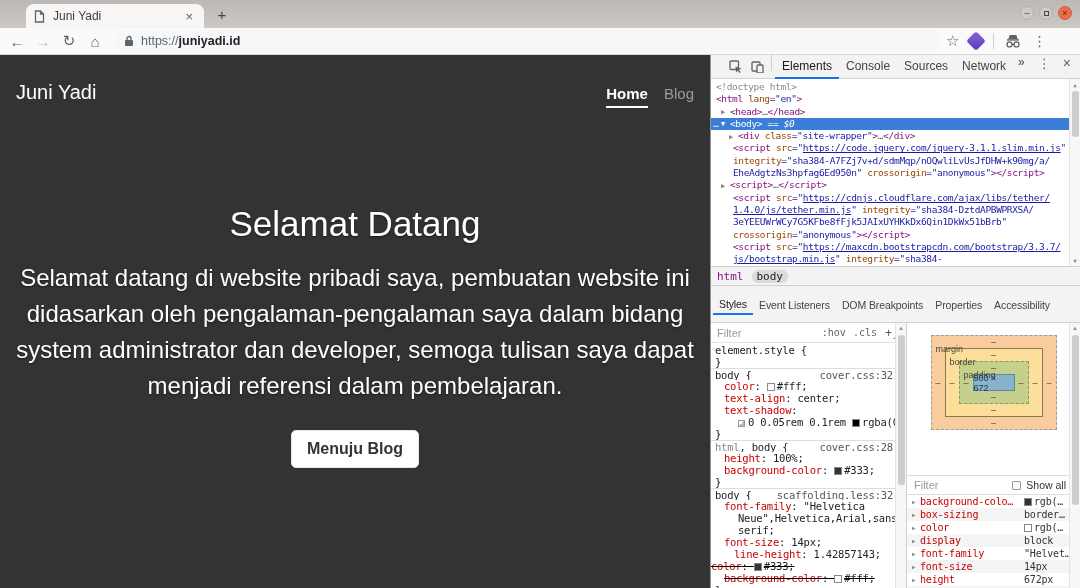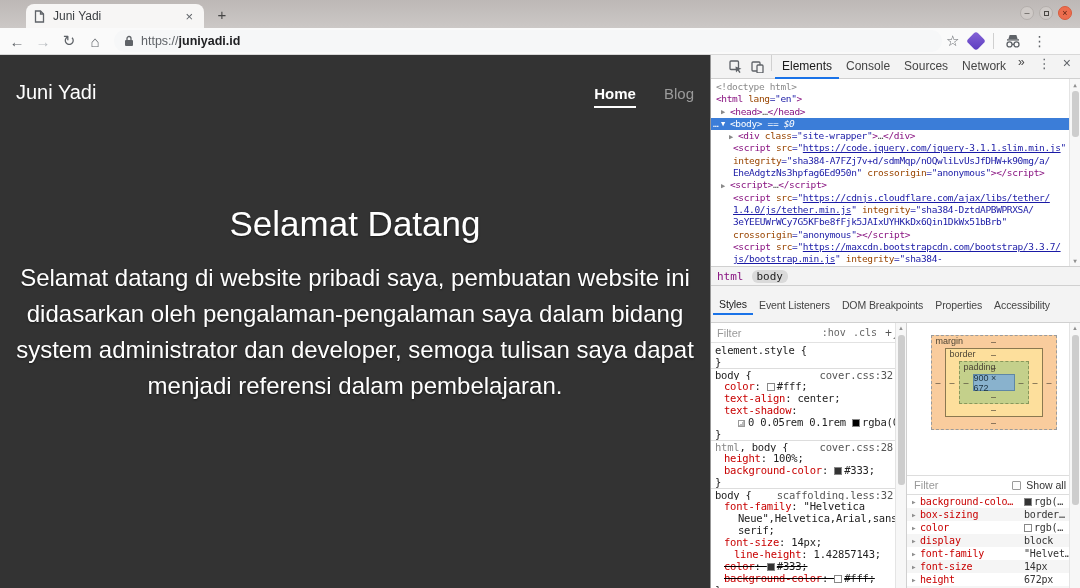--- a/index.html
+++ b/index.html
@@ -33,21 +33,21 @@
   .tb-sep { width:1px; height:16px; background:#d0d0d0; }
   .ext-ic { width:14px; height:14px; border-radius:3px; transform:rotate(45deg);
     background:linear-gradient(135deg,#8766d8,#5b3bbf); }
   .star-ic { font-size:15px; color:#5f6368; }
   .menu-ic { font-size:14px; color:#5f6368; letter-spacing:-1px; }
 
   
   #page { position:absolute; left:0; top:55px; width:710px; height:533px; background:#333; color:#fff; }
   .masthead { display:flex; align-items:baseline; padding:26px 16px 0 16px; }
   .brand { font-size:20px; color:#fff; }
-  .page-nav { margin-left:auto; display:flex; gap:28px; font-size:15px; }
+  .page-nav { margin-left:auto; display:flex; gap:16px; font-size:15px; }
   .nav-item { color:#9b9b9b; }
   .nav-item.active { color:#fff; font-weight:bold; border-bottom:2px solid #fff; padding-bottom:4px; }
   .cover { text-align:center; margin-top:96px; }
   .cover h1 { font-size:35px; font-weight:500; text-shadow:0 1px 2px rgba(0,0,0,.5); }
   .cover p { font-size:24px; line-height:1.5; max-width:700px; margin:16px auto 0 auto;
     text-shadow:0 1px 2px rgba(0,0,0,.5); }
   .cta { display:inline-block; margin-top:26px; background:#fff; color:#333; font-weight:bold;
     font-size:16px; padding:9px 15px; border-radius:5px; border:1px solid #e6e6e6; }
   .page-footer { position:absolute; left:0; right:0; bottom:22px; text-align:center;
     font-size:13px; color:#828282; }
@@ -121,21 +121,21 @@
   .struck { text-decoration:line-through; }
   .swatch { display:inline-block; width:8px; height:8px; border:1px solid #888; margin:0 2px -1px 0; }
   .shadow-ic { display:inline-block; width:7px; height:7px; border:1px solid #999;
     background:linear-gradient(135deg,#fff 50%,#bbb 50%); margin:0 3px -1px 0; }
 
   
   .computed-pane { position:relative; flex:1; overflow:hidden; }
   .bm-area { height:152px; padding-top:12px; }
   .bm { width:126px; margin:0 auto; font-size:9px; color:#4d4536; }
   .bm-row { display:flex; align-items:center; justify-content:center; height:12px; position:relative; }
-  .bm-label { position:absolute; left:4px; top:0; }
+  .bm-label { position:absolute; left:4px; top:8px; }
   .bm-mid { display:flex; align-items:stretch; }
   .bm-dashcol { width:13px; display:flex; align-items:center; justify-content:center; }
   .bm-margin { background:#f9cc9d; border:1px dashed #9b9b9b; }
   .bm-border { background:#fddf9c; border:1px solid #8a7850; flex:1; }
   .bm-padding { background:#c4d08b; border:1px dashed #88975b; flex:1; }
   .bm-content { background:#89b2cd; border:1px solid #5f87a5; flex:1; height:17px;
     display:flex; align-items:center; justify-content:center; color:#1f3440; }
   .comp-filter { height:20px; border-top:1px solid #ddd; border-bottom:1px solid #ddd;
     display:flex; align-items:center; padding:0 14px 0 7px; }
   .cb { width:9px; height:9px; border:1px solid #9a9a9a; border-radius:1px; background:#fcfcfc;
@@ -205,20 +205,21 @@
   <div class="masthead">
     <span class="brand">Juni Yadi</span>
     <span class="page-nav">
         <span class="nav-item active">Home</span>
         <span class="nav-item">Blog</span>
       </span>
   </div>
   <div class="cover">
     <h1>Selamat Datang</h1>
     <p>Selamat datang di website pribadi saya, pembuatan website ini didasarkan oleh pengalaman-pengalaman saya dalam bidang system administrator dan developer, semoga tulisan saya dapat menjadi referensi dalam pembelajaran.</p>
+    <span class="cta">Menuju Blog</span>
   </div>
 </div>
 
 <div id="devtools">
   <div class="dt-toolbar">
     <span class="dt-icbtn">
       <svg width="13" height="13" viewBox="0 0 13 13">
           <rect class="ic" x="1" y="1" width="8.5" height="8.5" rx="1"></rect>
           <polygon class="icf" points="6.5,6.5 12.5,8.8 9.9,9.7 11.6,12.2 10.3,13 8.8,10.5 7,12.4"></polygon>
         </svg>
@@ -301,21 +302,21 @@
           <div class="st-row st-sep" style="padding-left: 4px;"><span><span class="s-dim">html</span><span class="s-val">, </span><span class="s-sel">body {</span></span><span class="st-link">cover.css:28</span></div>
           <div class="st-row" style="padding-left: 13px;"><span><span class="s-prop">height</span><span class="s-val">: 100%;</span></span></div>
           <div class="st-row" style="padding-left: 13px;"><span><span class="s-prop">background-color</span><span class="s-val">: </span><span class="swatch" style="background: rgb(51, 51, 51);"></span><span class="s-val">#333;</span></span></div>
           <div class="st-row" style="padding-left: 4px;"><span><span class="s-sel">}</span></span></div>
           <div class="st-row st-sep" style="padding-left: 4px;"><span><span class="s-sel">body {</span></span><span class="st-link">scaffolding.less:32</span></div>
           <div class="st-row" style="padding-left: 13px;"><span><span class="s-prop">font-family</span><span class="s-val">: "Helvetica</span></span></div>
           <div class="st-row" style="padding-left: 27px;"><span><span class="s-val">Neue",Helvetica,Arial,sans-</span></span></div>
           <div class="st-row" style="padding-left: 27px;"><span><span class="s-val">serif;</span></span></div>
           <div class="st-row" style="padding-left: 13px;"><span><span class="s-prop">font-size</span><span class="s-val">: 14px;</span></span></div>
           <div class="st-row" style="padding-left: 23px;"><span><span class="s-prop">line-height</span><span class="s-val">: 1.42857143;</span></span></div>
-          <div class="st-row" style="padding-left: 13px;"><span class="struck"><span class="s-prop">color</span><span class="s-val">: </span><span class="swatch" style="background: rgb(51, 51, 51);"></span><span class="s-val">#333;</span></span></div>
+          <div class="st-row" style=""><span class="struck"><span class="s-prop">color</span><span class="s-val">: </span><span class="swatch" style="background: rgb(51, 51, 51);"></span><span class="s-val">#333;</span></span></div>
           <div class="st-row" style="padding-left: 13px;"><span class="struck"><span class="s-prop">background-color</span><span class="s-val">: </span><span class="swatch" style="background: rgb(255, 255, 255);"></span><span class="s-val">#fff;</span></span></div>
           <div class="st-row" style="padding-left: 4px;"><span><span class="s-sel">}</span></span></div>
           <div class="st-row st-sep" style="padding-left: 4px;"><span><span class="s-sel">body {</span></span><span class="st-link">normalize.less:20</span></div>
         </div>
       <div class="sbar" style="top:0;height:280px">
         <span class="sb-arrow" style="top:2px">▲</span>
         <span class="sb-thumb" style="top:12px;height:150px"></span>
         <span class="sb-arrow" style="bottom:2px">▼</span>
       </div>
     </div>

